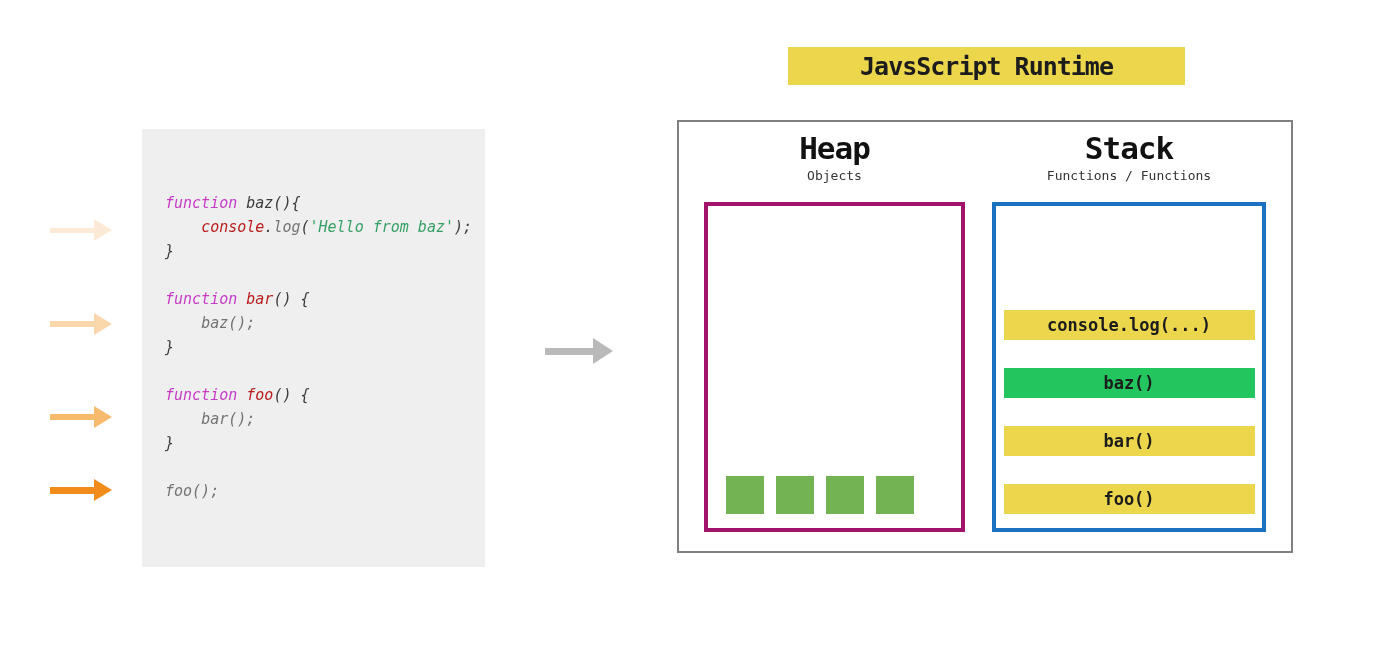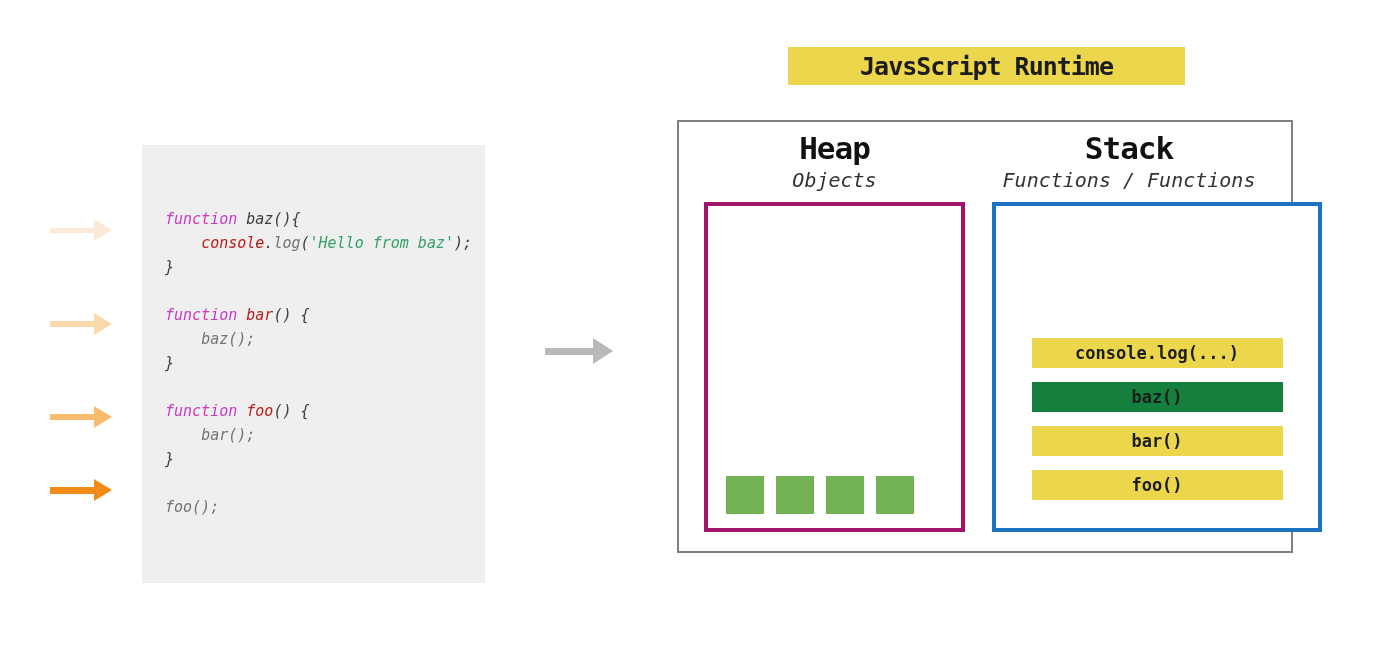--- a/index.html
+++ b/index.html
@@ -21,21 +21,20 @@
 
   
   .h-arrow { position: absolute; display: flex; align-items: center; }
   .h-arrow .shaft { width: 44px; }
   .h-arrow .head { width: 0; height: 0; }
 
   
   .code-panel {
     position: absolute; left: 142px; top: 129px; width: 343px; height: 438px;
     background: #efefef;
-    margin-top: 16px;
   }
   .code-block {
     position: absolute; left: 23px; top: 62px;
     font-style: italic; font-size: 15px; line-height: 24px;
     white-space: pre; color: #3d3d3d;
   }
   .code-line { height: 24px; }
   .tok-kw    { color: #c73bc7; }
   .tok-fname { color: #b91c1c; }
   .tok-call  { color: #737373; }
@@ -56,40 +55,40 @@
     position: absolute; left: 677px; top: 120px; width: 616px; height: 433px;
     border: 2px solid #808080; background: #ffffff;
   }
   .region-heading {
     position: absolute; top: 8px; text-align: center;
   }
   .region-heading .big {
     font-size: 31px; font-weight: bold; letter-spacing: -1px; color: #111111;
   }
   .region-heading .sub {
-    font-size: 20px; font-style: italic; color: #333333; margin-top: 2px;
+    font-size: 13px; color: #333333; margin-top: 2px;
   }
   .heading-heap  { left: 25px;  width: 261px; }
   .heading-stack { left: 313px; width: 274px; }
 
   .heap-box {
     position: absolute; left: 25px; top: 80px; width: 261px; height: 330px;
     border-width: 4px; border-style: solid; background: #ffffff;
     display: flex; align-items: flex-end;
   }
   .heap-squares {
     display: flex; gap: 12px; padding: 0 0 14px 18px;
   }
   .heap-square { width: 38px; height: 38px; }
 
   .stack-box {
-    position: absolute; left: 313px; top: 80px; width: 330px; height: 330px;
+    position: absolute; left: 313px; top: 80px; width: 274px; height: 330px;
     border-width: 4px; border-style: solid; background: #ffffff;
     display: flex; flex-direction: column; justify-content: flex-end;
-    align-items: center; gap: 14px; padding-bottom: 28px;
+    align-items: center; gap: 28px; padding-bottom: 14px;
   }
   .stack-frame {
     width: 251px; height: 30px;
     display: flex; align-items: center; justify-content: center;
     font-size: 17px; font-weight: bold; color: #1c1c1c;
   }
 </style>
 </head>
 <body>
 
@@ -144,20 +143,20 @@
       <div class="heap-squares" id="heap-squares">
           <div class="heap-square" style="background: rgb(116, 179, 83);"></div>
           <div class="heap-square" style="background: rgb(116, 179, 83);"></div>
           <div class="heap-square" style="background: rgb(116, 179, 83);"></div>
           <div class="heap-square" style="background: rgb(116, 179, 83);"></div>
         </div>
     </div>
 
     <div class="stack-box" id="stack-box" style="border-color: rgb(27, 114, 193);">
         <div class="stack-frame" style="background: rgb(236, 214, 75);">console.log(...)</div>
-        <div class="stack-frame" style="background: #15803d;">baz()</div>
+        <div class="stack-frame" style="background: #22c55e;">baz()</div>
         <div class="stack-frame" style="background: rgb(236, 214, 75);">bar()</div>
         <div class="stack-frame" style="background: rgb(236, 214, 75);">foo()</div>
       </div>
 
   </div>
 
 </div>
 
 </body></html>

